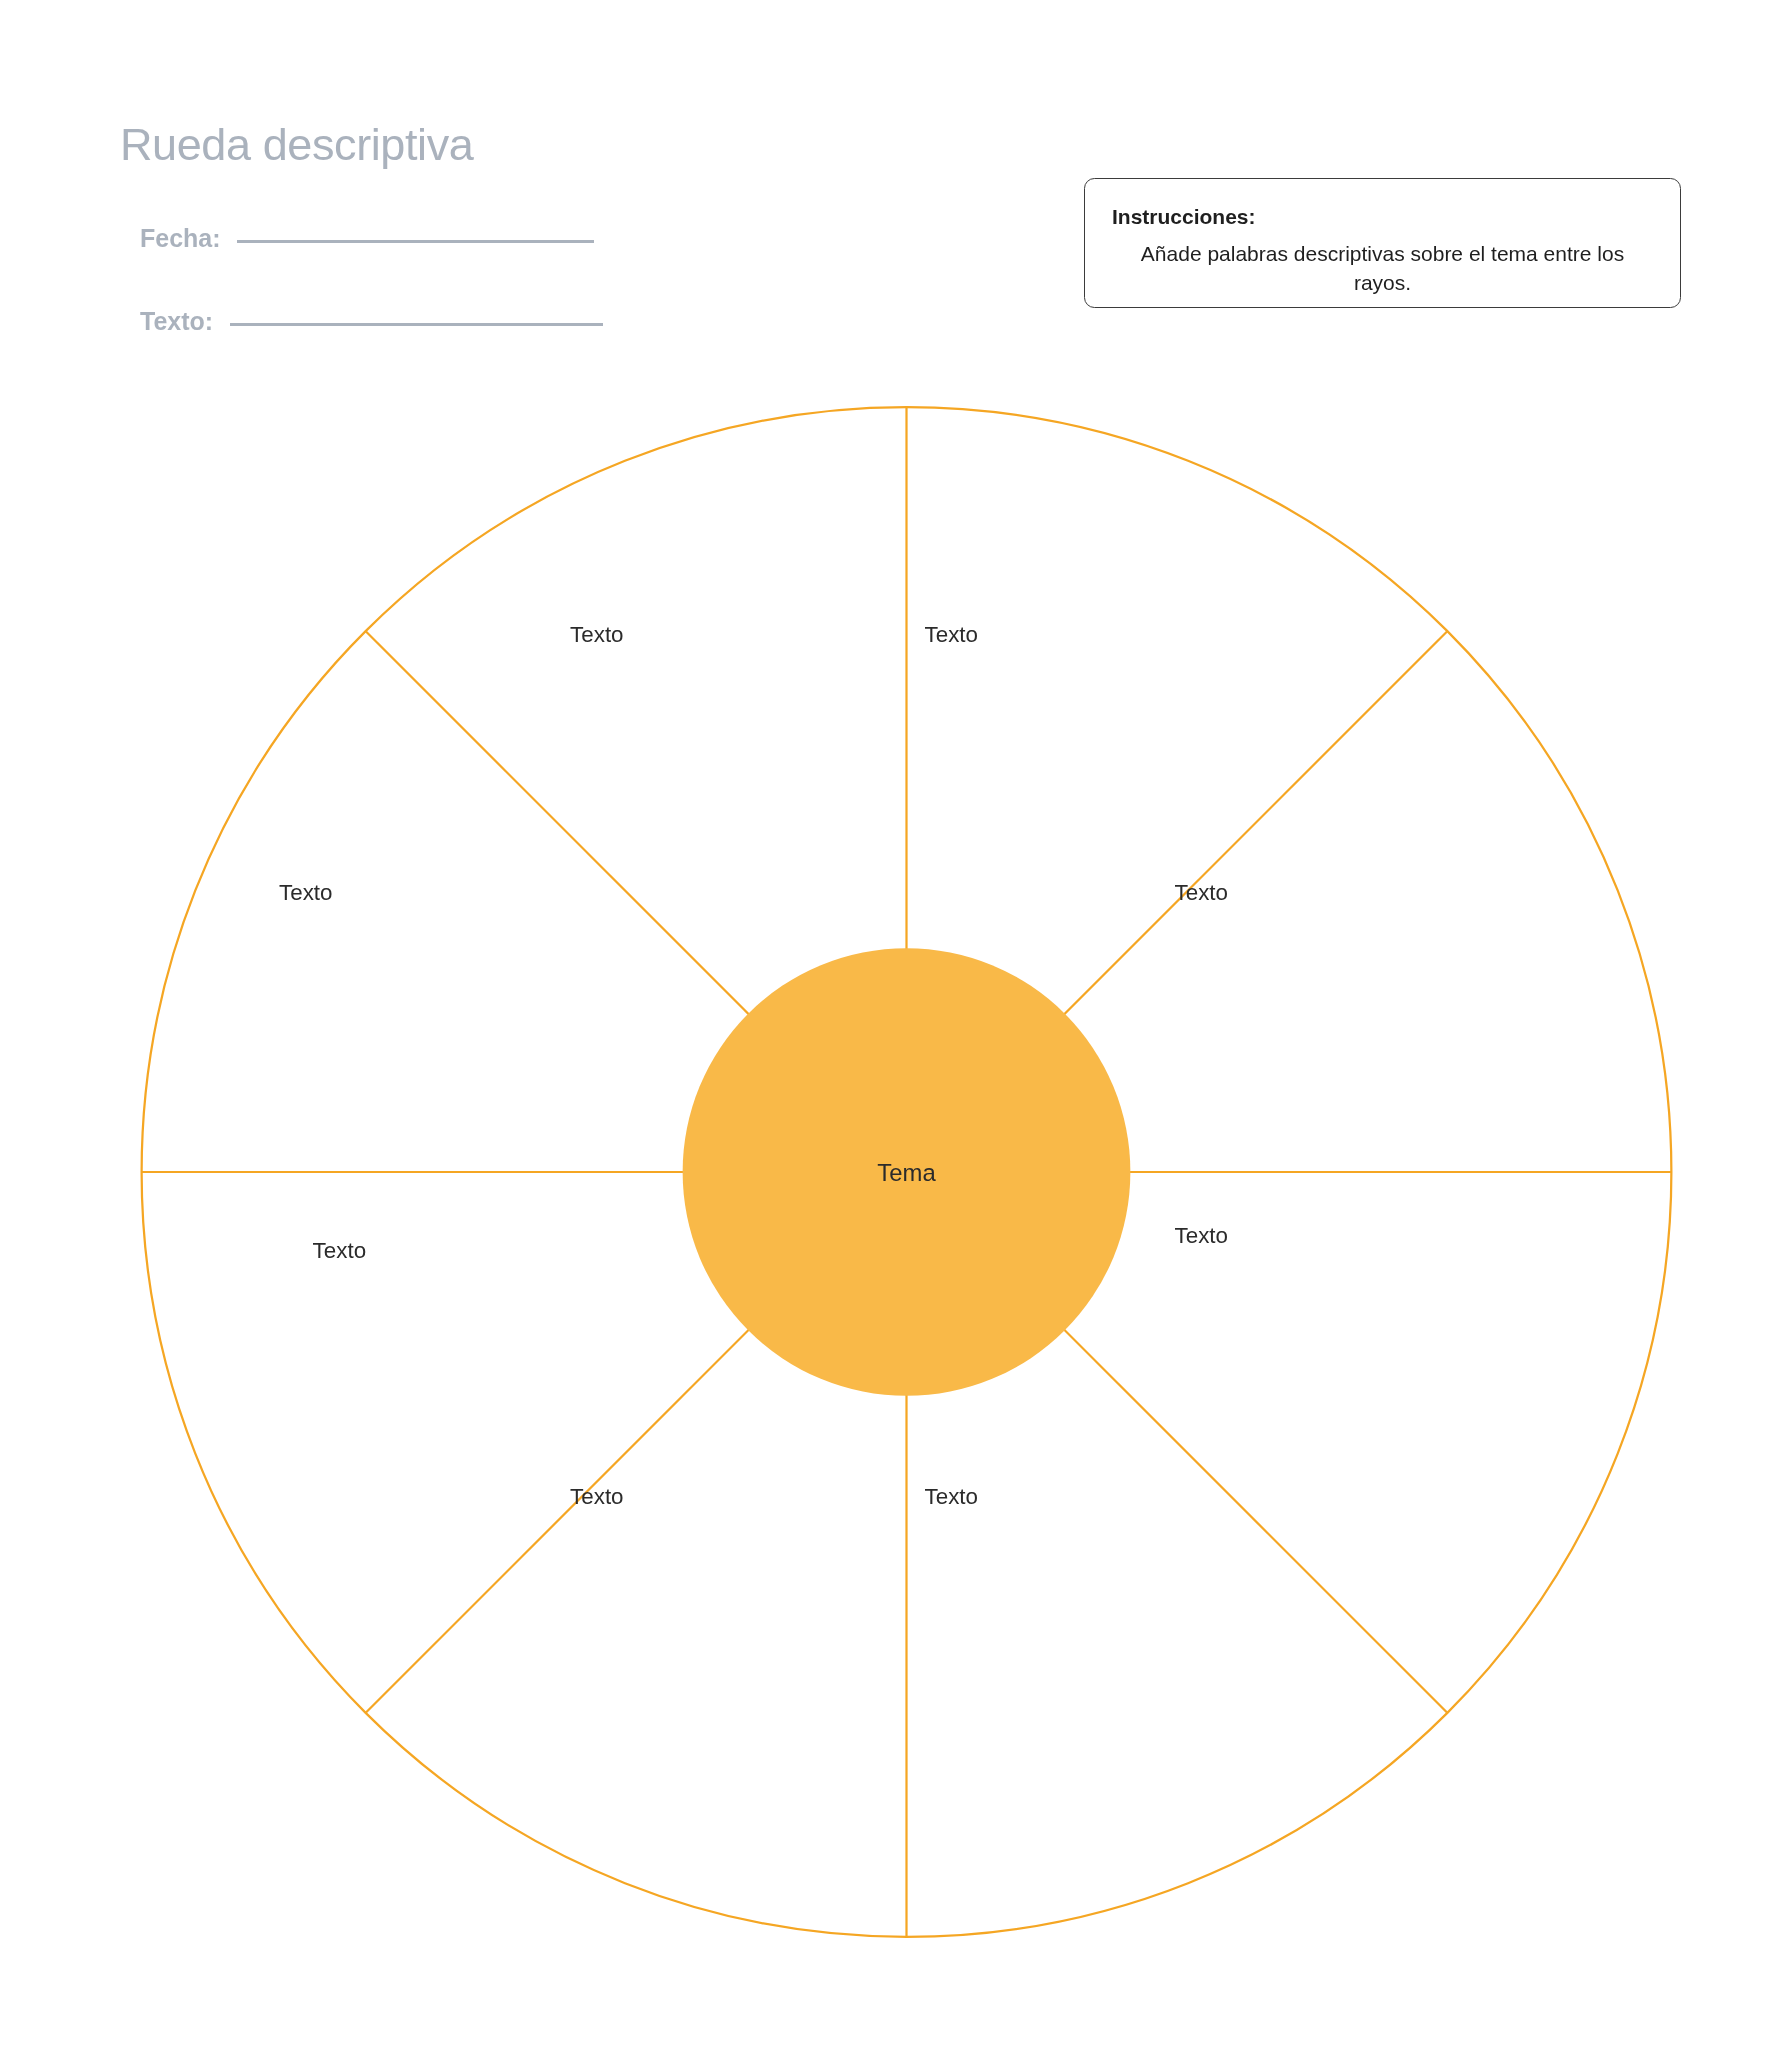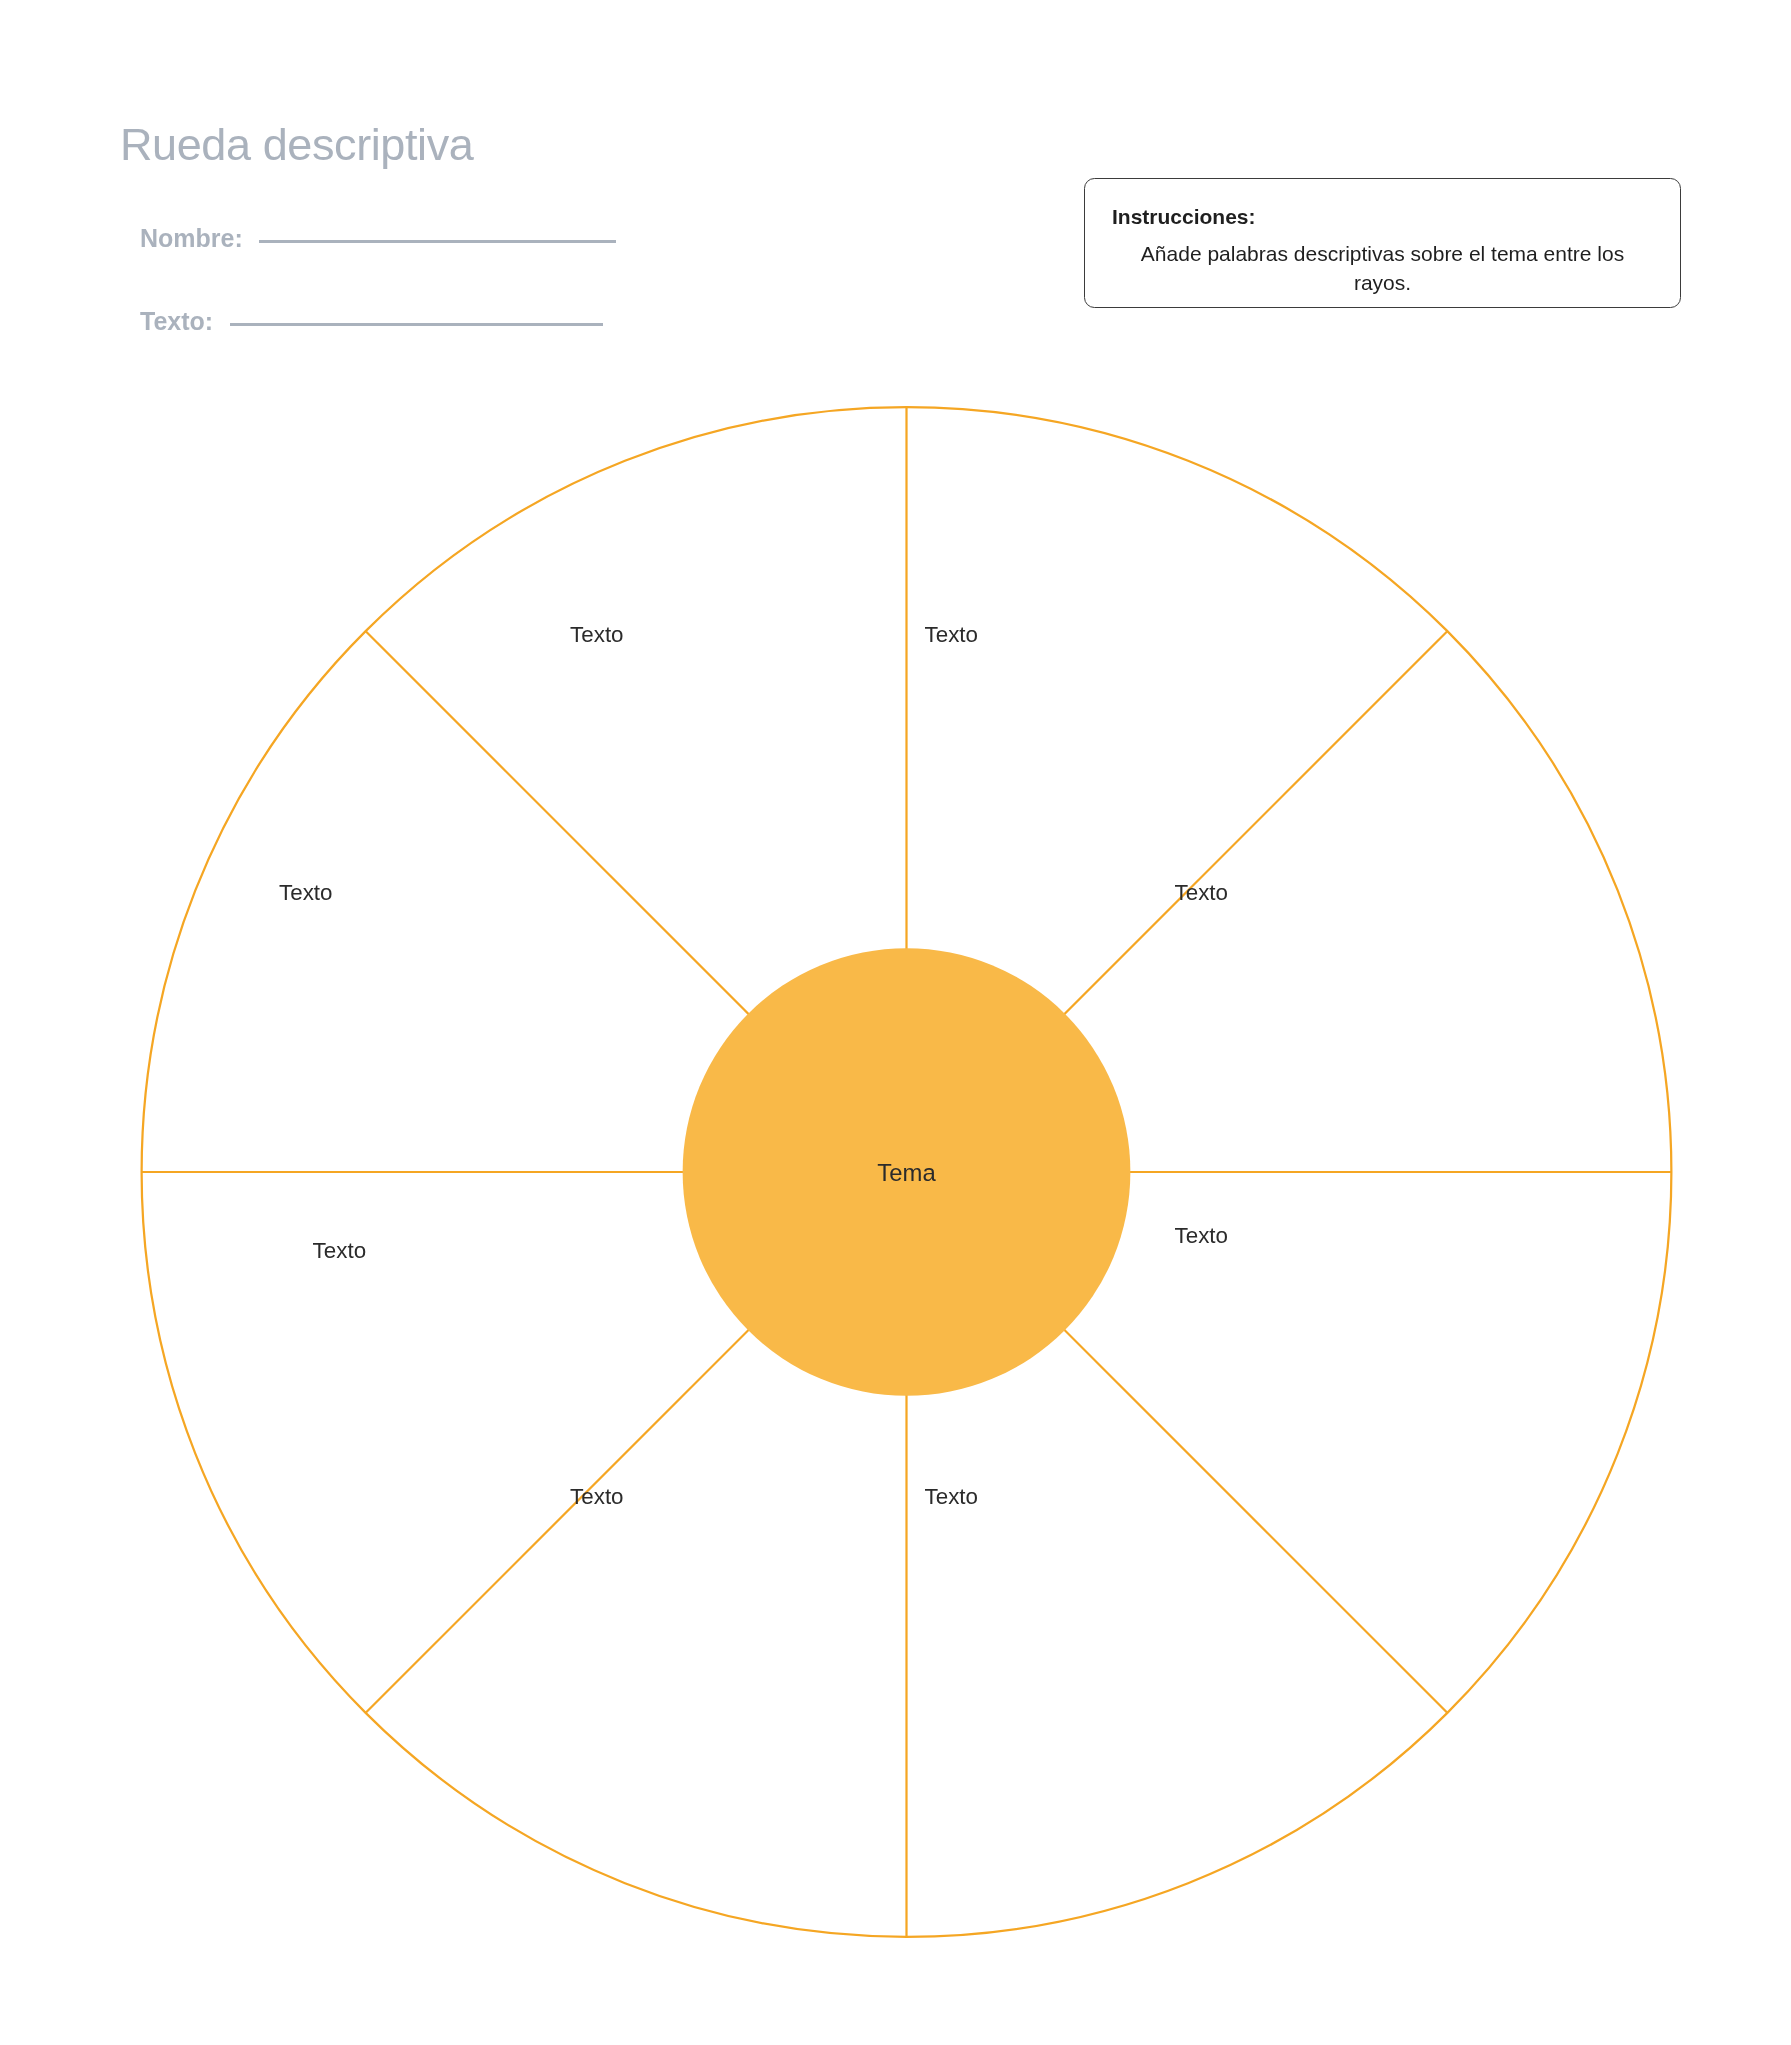--- a/index.html
+++ b/index.html
@@ -103,21 +103,21 @@
     font-size: 32px;
     fill: #2b2b2b;
   }
 </style>
 </head>
 <body>
 
 <div class="page-title">Rueda descriptiva</div>
 
 <div class="field-row name">
-  <span class="field-label">Nombre:</span>
+  <span class="field-label">Fecha:</span>
   <span class="field-line"></span>
 </div>
 
 <div class="field-row date">
   <span class="field-label">Texto:</span>
   <span class="field-line"></span>
 </div>
 
 <div class="instructions-box">
   <div class="instructions-title">Instrucciones:</div>

